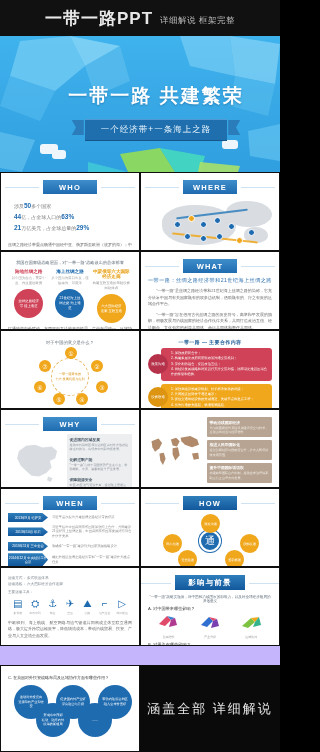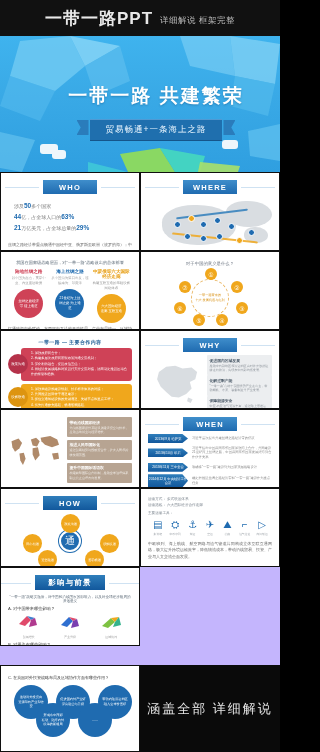--- a/index.html
+++ b/index.html
@@ -219,21 +219,21 @@
       <polygon points="88,126 128,136 88,136" fill="#3fc8d8" opacity=".9"></polygon>
       <polygon points="200,126 240,130 238,136 198,136" fill="#a9e06a" opacity=".9"></polygon>
     </svg>
     <div class="cloud" style="left:40px;top:108px;width:18px;height:10px;"></div>
     <div class="cloud" style="left:52px;top:114px;width:14px;height:9px;"></div>
     <div class="cloud" style="left:222px;top:104px;width:16px;height:9px;"></div>
     <div class="hero-center">
       <div class="hero-title">一带一路  共建繁荣</div>
       <div class="ribbon">
         <span class="ribbon-tail l"></span>
-        <span class="ribbon-body">贸易畅通+一条海上之路</span>
+        <span class="ribbon-body">一个经济带+一条海上之路</span>
         <span class="ribbon-tail r"></span>
       </div>
     </div>
   </div>
 
   <div class="grid">
 
     <div class="slide">
       <div class="banner">WHO</div>
       <div style="margin-top:6px;padding-left:6px;">
@@ -289,20 +289,26 @@
         <div class="circ-col">
           <div class="circ-h h-org">中蒙俄等六大国际经济走廊</div>
           <div class="circ-t">构建互联互通的基础设施网络体系</div>
           <div class="circ c-org">六大国际经济走廊
 互联互通</div>
         </div>
       </div>
       <div class="para" style="margin-top:3px;">打通陆海内外联动、东西双向互济的开放格局，产业布局统一、区域协同发展。</div>
     </div>
 
+    <div class="slide">
+      <div class="banner">WHAT</div>
+      <div class="sub-line">一带一路：丝绸之路经济带和21世纪海上丝绸之路</div>
+      <div class="para indent">"一带一路"是丝绸之路经济带和21世纪海上丝绸之路的简称，它充分依靠中国与有关国家既有的双多边机制，借助既有的、行之有效的区域合作平台。</div>
+      <div class="para indent">"一带一路"旨在借用古代丝绸之路的历史符号，高举和平发展的旗帜，积极发展与沿线国家的经济合作伙伴关系，共同打造政治互信、经济融合、文化包容的利益共同体、命运共同体和责任共同体。</div>
+    </div>
 
     <div class="slide">
       <div style="text-align:center;font-size:4.4px;color:#6b7480;margin-top:4px;">对于中国的意义是什么？</div>
       <div class="ring">
         <div class="ring-c" style="white-space:pre-line;">一带一路带来的
 七大 发展机遇与红利</div>
         <div class="ring-n" style="left:57px;top:0px;">①</div>
         <div class="ring-n" style="left:83px;top:13px;">②</div>
         <div class="ring-n" style="left:88px;top:34px;">③</div>
         <div class="ring-n" style="left:68px;top:46px;">④</div>

